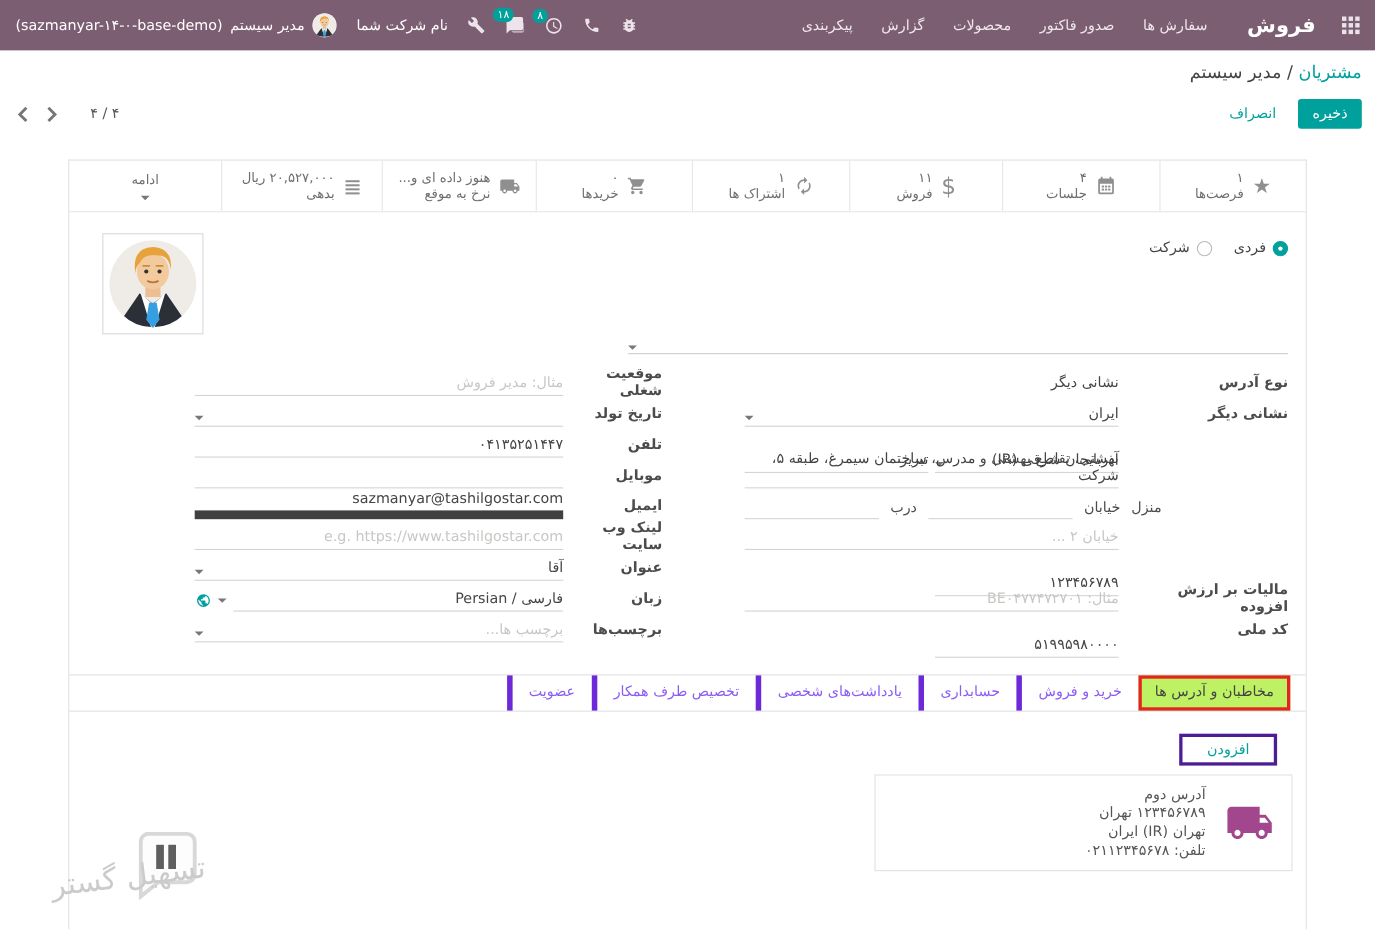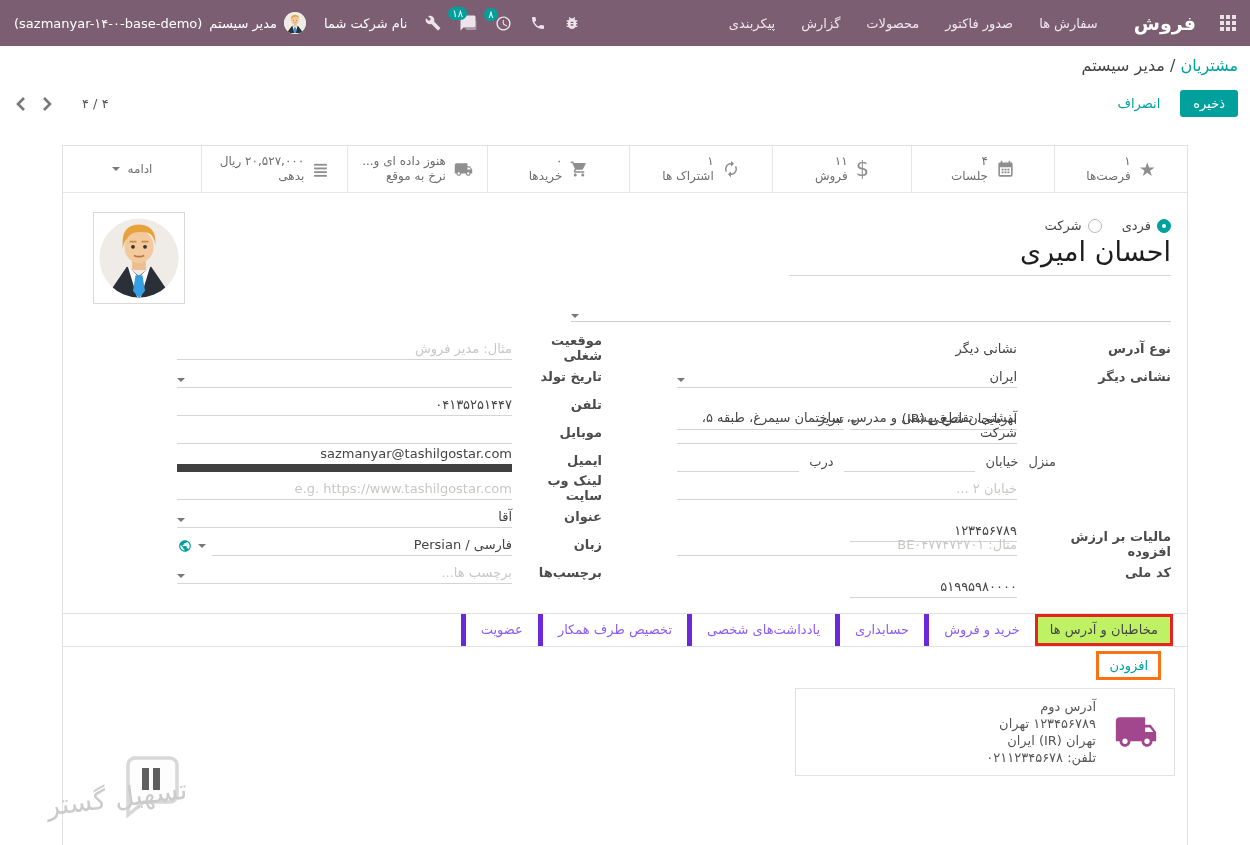--- a/index.html
+++ b/index.html
@@ -35,21 +35,21 @@
   .pager{position:absolute;top:50px;left:16px;display:flex;align-items:center;gap:16px;direction:ltr;color:#555;font-size:13px;}
   .pager svg{stroke:#777;cursor:pointer;}
   .pager .pg-count{margin-left:14px;}
   
   .sheet{position:absolute;top:145px;left:62px;right:62px;bottom:0;background:#fff;
     border:1px solid #e2e2e2;border-bottom:none;box-sizing:border-box;}
   
   .statbar{display:flex;height:46px;border-bottom:1px solid #e6e6e6;}
   .sb{display:flex;align-items:center;justify-content:center;gap:8px;border-left:1px solid #e6e6e6;
     box-sizing:border-box;cursor:pointer;color:#6e6e6e;}
-  .sb:last-child{border-left:none;}
+  .sb:last-child{border-left:none;flex-direction:column;}
   .sb-ico{color:#8f8f8f;font-size:19px;line-height:1;display:flex;align-items:center;}
   .sb-ico svg{fill:#8f8f8f;}
   .sb-txt{display:flex;flex-direction:column;line-height:1.25;text-align:right;}
   .sb-val{font-size:12px;color:#6e6e6e;}
   .sb-lbl{font-size:12px;color:#6e6e6e;}
   .caret{display:inline-block;width:0;height:0;border-left:4px solid transparent;
     border-right:4px solid transparent;border-top:4px solid #777;}
   
   .avatar-box{position:absolute;top:66px;left:30px;width:92px;height:92px;border:1px solid #d9d9d9;
     background:#fff;box-sizing:border-box;display:flex;align-items:center;justify-content:center;}
@@ -84,22 +84,22 @@
   .globe-ico svg{fill:#00a09d;}
   .ltr{direction:ltr;unicode-bidi:embed;}
   
   .tabs{position:absolute;top:467px;left:0;right:0;height:34px;border-top:1px solid #e0e0e0;
     border-bottom:1px solid #e0e0e0;display:flex;align-items:stretch;padding-right:14px;box-sizing:border-box;}
   .tab{font-size:13px;color:#8b5cf6;padding:8px 15px;border-left:5px solid #6d28d9;cursor:pointer;white-space:nowrap;}
   .tab:first-child{border-right:1px solid #e3e3e3;}
   .tab.active{border:3px solid #e4241e;padding:5px 12px;color:#444;background:#bef264;}
   
   .tabbody{position:absolute;top:501px;left:0;right:0;}
-  .add-link{display:inline-block;margin:4px 26px 0 0;color:#00a09d;font-size:13px;
-    border:3px solid #f97316;padding:4px 10px;cursor:pointer;}
+  .add-link{display:inline-block;margin:20px 26px 0 0;color:#00a09d;font-size:13px;
+    border:3px solid #4c1d95;padding:4px 22px;cursor:pointer;}
   .addr-card{margin:8px 12px 0 0;width:380px;border:1px solid #e2e2e2;box-sizing:border-box;
     padding:10px 12px;display:flex;align-items:center;gap:14px;cursor:pointer;background:#fff;}
   .addr-card .truck{flex:0 0 auto;display:flex;}
   .addr-card .truck svg{fill:#a2478d;}
   .addr-lines{display:flex;flex-direction:column;gap:2px;font-size:13px;color:#555;text-align:right;}
   
   .watermark{position:absolute;left:52px;top:752px;width:130px;height:90px;opacity:.9;}
   .wm-text{position:absolute;left:-6px;top:30px;font-size:27px;color:#c6c6c6;
     transform:rotate(-7deg);white-space:nowrap;}
   .wm-mark{position:absolute;right:0;top:0;}
@@ -315,21 +315,20 @@
     <span class="radio-opt">
       <span class="rdot sel"></span>
       <span>فردی</span>
     </span>
     <span class="radio-opt">
       <span class="rdot un"></span>
       <span>شرکت</span>
     </span>
   </div>
 
-  <div class="pname">احسان امیری</div>
   <div class="company-inp">
     <span class="caret"></span>
   </div>
 
   <div class="fields">
 
     <div class="fcol fcol-r">
       <div class="flabel">نوع آدرس</div>
       <div class="fval">نشانی دیگر</div>
 

